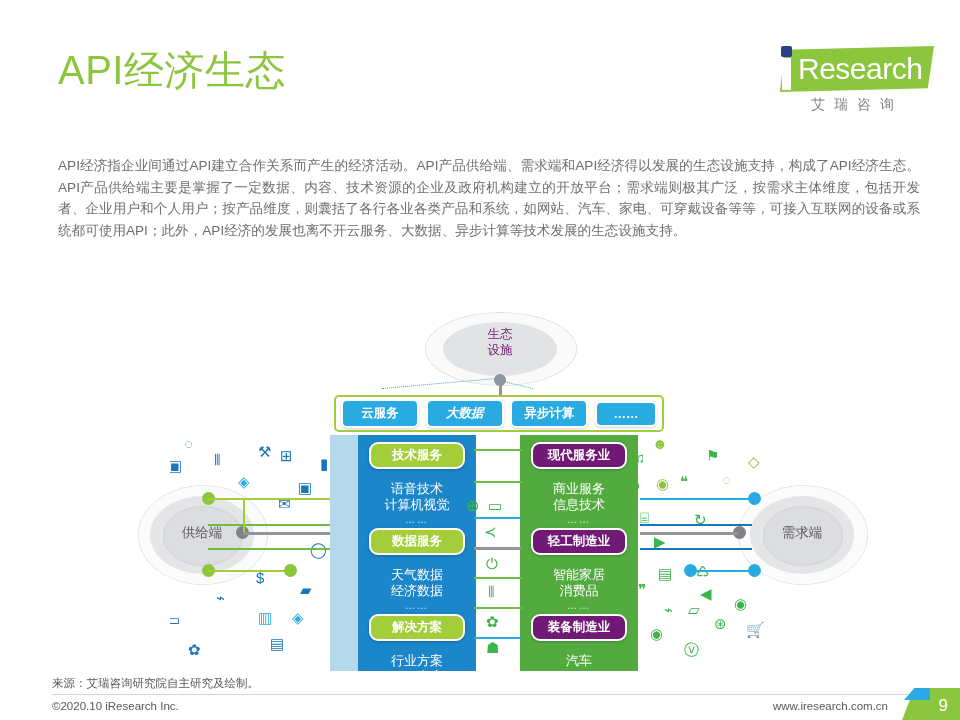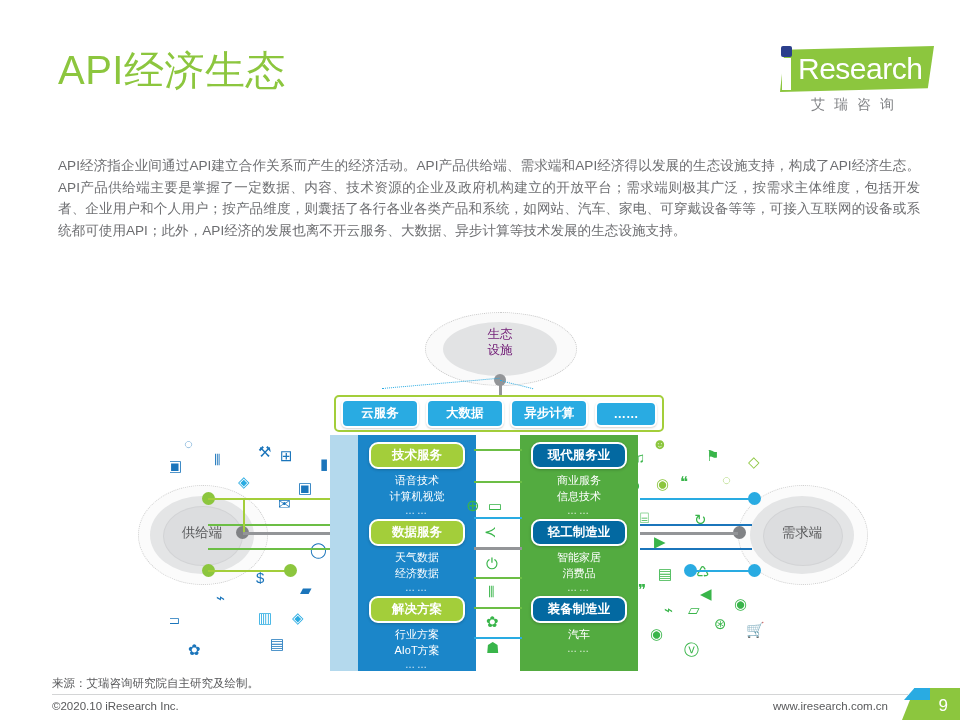--- a/index.html
+++ b/index.html
@@ -88,21 +88,21 @@
     display:flex;align-items:center;justify-content:space-between;
     padding:0 5px;box-sizing:border-box;
   }
   .infra-box{
     background:#29ABE2;border:2px solid #ffffff;border-radius:6px;
     color:#ffffff;font-size:12.5px;font-weight:bold;
     padding:4px 0;text-align:center;
     box-shadow:0 1px 2px rgba(0,0,0,0.18);
   }
   .infra-box.w1{width:74px;}
-  .infra-box.w2{width:74px;}
+  .infra-box.w2{width:74px;font-style:italic;}
   .infra-box.w3{width:74px;}
   .infra-box.w4{width:58px;}
 
   
   .icon-field{position:absolute;top:130px;height:240px;overflow:hidden;}
   .icon-field.left{left:170px;width:200px;}
   .icon-field.right{left:610px;width:210px;}
   .ico{position:absolute;font-size:15px;line-height:1;}
   .ico.blue{color:#1B75BB;}
   .ico.blue2{color:#29ABE2;}
@@ -162,24 +162,24 @@
   .col.left{left:358px;background:#1B86C9;}
   .col.right{left:520px;background:#53AB40;}
 
   .pill{
     border:2.5px solid #ffffff;border-radius:9px;
     color:#ffffff;font-size:12.5px;font-weight:bold;
     width:92px;text-align:center;padding:3px 0;
     box-shadow:0 1px 3px rgba(0,0,0,0.22);
   }
   .pill.green{background:#A3CE3A;}
-  .pill.yellow{background:#0369a1;}
+  .pill.yellow{background:#701a75;}
   .sub{
-    color:#ffffff;font-size:11px;line-height:16px;text-align:center;
-    margin-top:3px;
+    color:#ffffff;font-size:13px;line-height:16px;text-align:center;
+    margin-top:12px;
   }
   .dots{color:rgba(255,255,255,0.85);font-size:10px;letter-spacing:2px;margin:1px 0 3px;}
 
   
   .lane{position:absolute;left:478px;top:135px;width:42px;height:236px;}
   .arrow-pair{position:absolute;height:2px;}
   .center-ico{position:absolute;color:#39B54A;font-size:15px;}
 
   
   .source{

